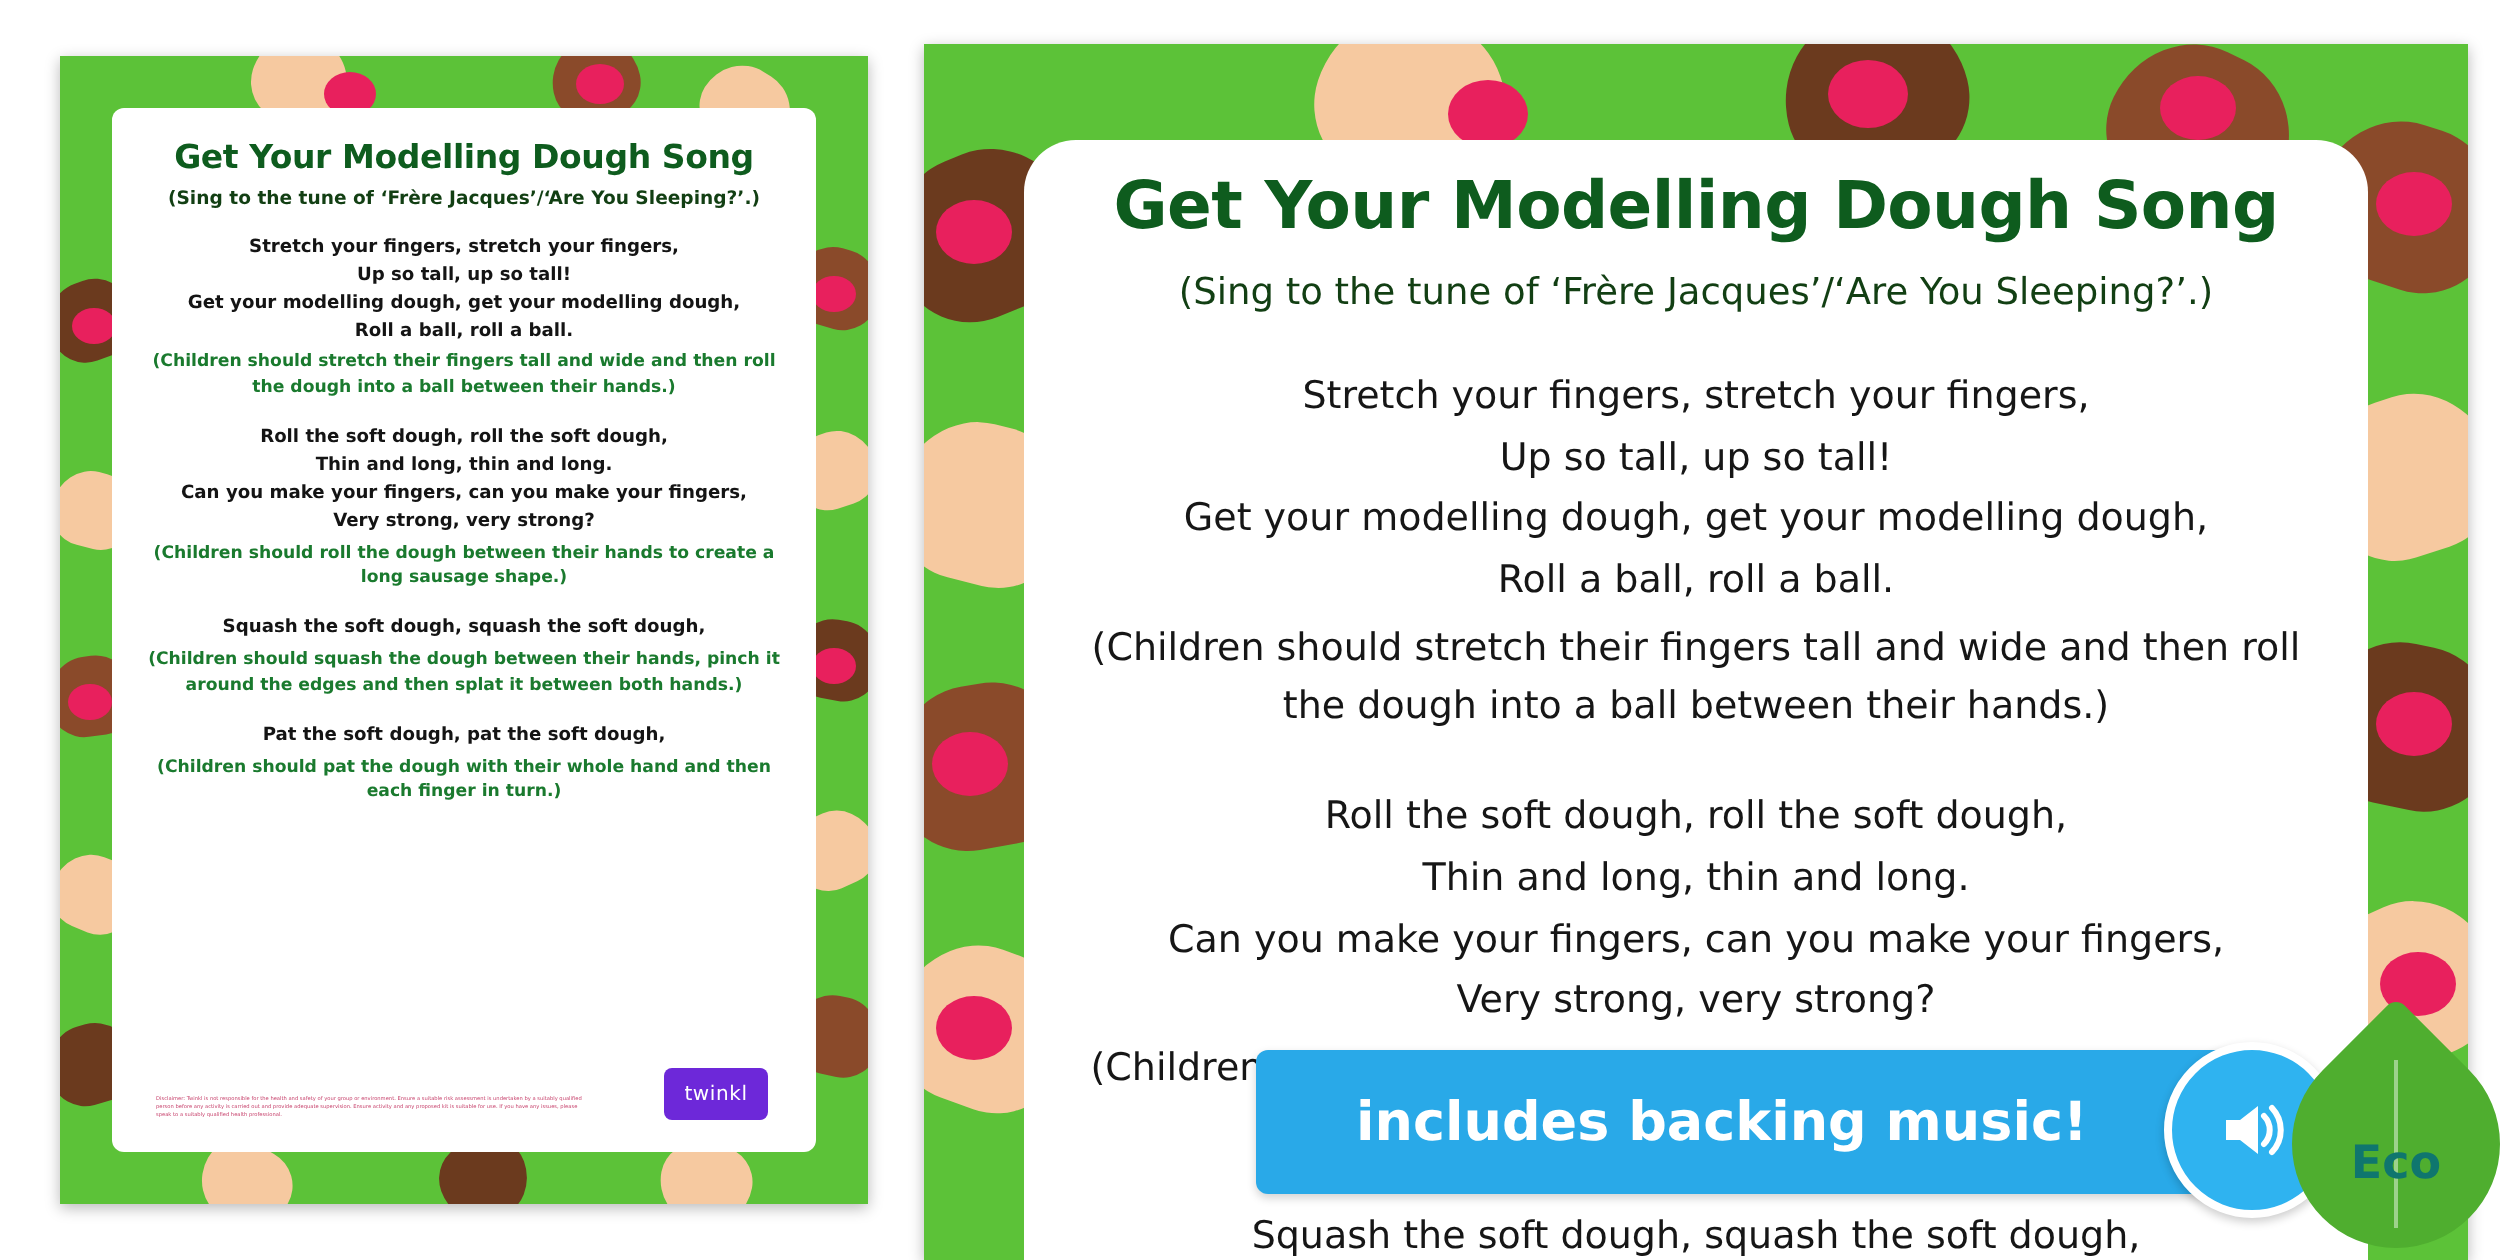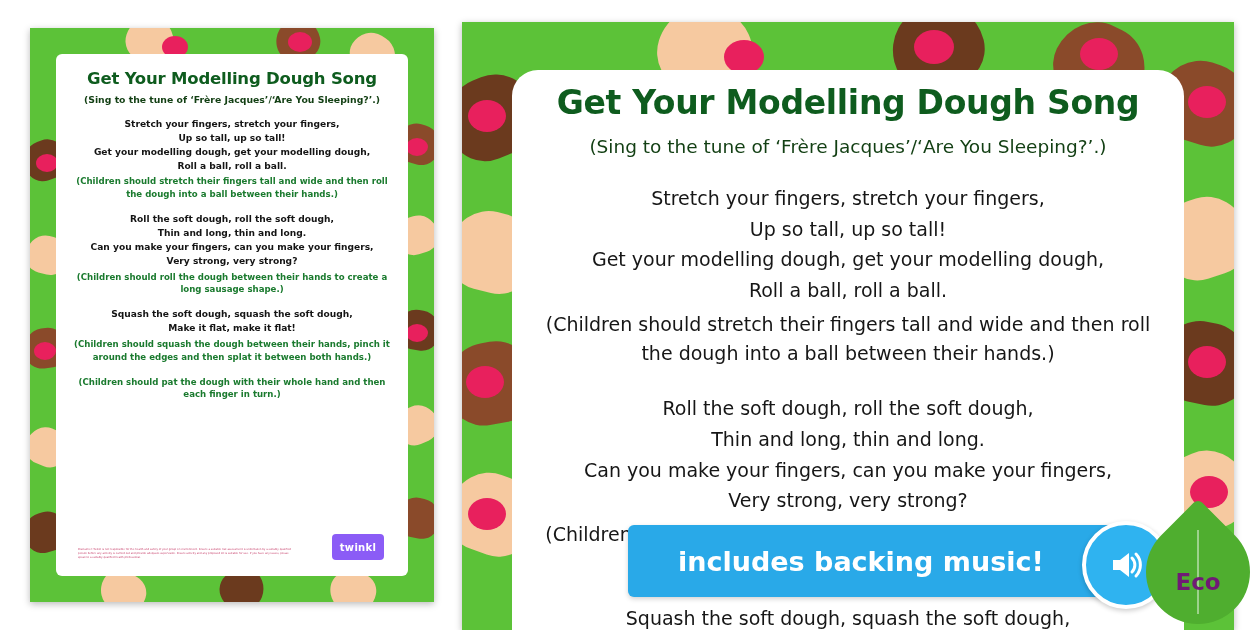--- a/index.html
+++ b/index.html
@@ -107,25 +107,25 @@
     line-height: 1.5;
     color: #c63f6a;
     text-align: left;
   }
   #thumb .logo {
     position: absolute;
     right: 10px;
     bottom: 6px;
     width: 52px;
     height: 26px;
-    background: #8b5cf6;
+    background: #6d28d9;
     border-radius: 4px;
     color: #ffffff;
     font-size: 10px;
-    font-weight: bold;
+    font-weight: normal;
     display: flex;
     align-items: center;
     justify-content: center;
     letter-spacing: 0.3px;
     text-align: right;
   }
 
   
   #large {
     left: 462px;
@@ -232,21 +232,21 @@
     position: absolute;
     left: 50%;
     top: 10%;
     width: 2px;
     height: 80%;
     background: rgba(255,255,255,0.45);
     transform: translateX(-50%);
   }
   #eco .eco-label {
     position: relative;
-    color: #701a75;
+    color: #0f766e;
     font-size: 23px;
     font-weight: bold;
     margin-top: 20px;
   }
 </style>
 </head>
 <body>
 
 <div class="poster" id="thumb">
   <div class="border-frame">
@@ -295,25 +295,25 @@
     <div class="verse">
       <div>Roll the soft dough, roll the soft dough,</div>
       <div>Thin and long, thin and long.</div>
       <div>Can you make your fingers, can you make your fingers,</div>
       <div>Very strong, very strong?</div>
       <div class="instruction">(Children should roll the dough between their hands to create a long sausage shape.)</div>
     </div>
 
     <div class="verse">
       <div>Squash the soft dough, squash the soft dough,</div>
-      <div>Make it flat, make it flat!</div>
       <div class="instruction">(Children should squash the dough between their hands, pinch it around the edges and then splat it between both hands.)</div>
     </div>
 
     <div class="verse">
+      <div>Pat the soft dough, pat the soft dough,</div>
       <div class="instruction">(Children should pat the dough with their whole hand and then each finger in turn.)</div>
     </div>
 
     <div class="disclaimer">Disclaimer: Twinkl is not responsible for the health and safety of your group or environment. Ensure a suitable risk assessment is undertaken by a suitably qualified person before any activity is carried out and provide adequate supervision. Ensure activity and any proposed kit is suitable for use. If you have any issues, please speak to a suitably qualified health professional.</div>
     <div class="logo">twinkl</div>
   </div>
 </div>
 
 <div class="poster" id="large">
   <div class="border-frame">

